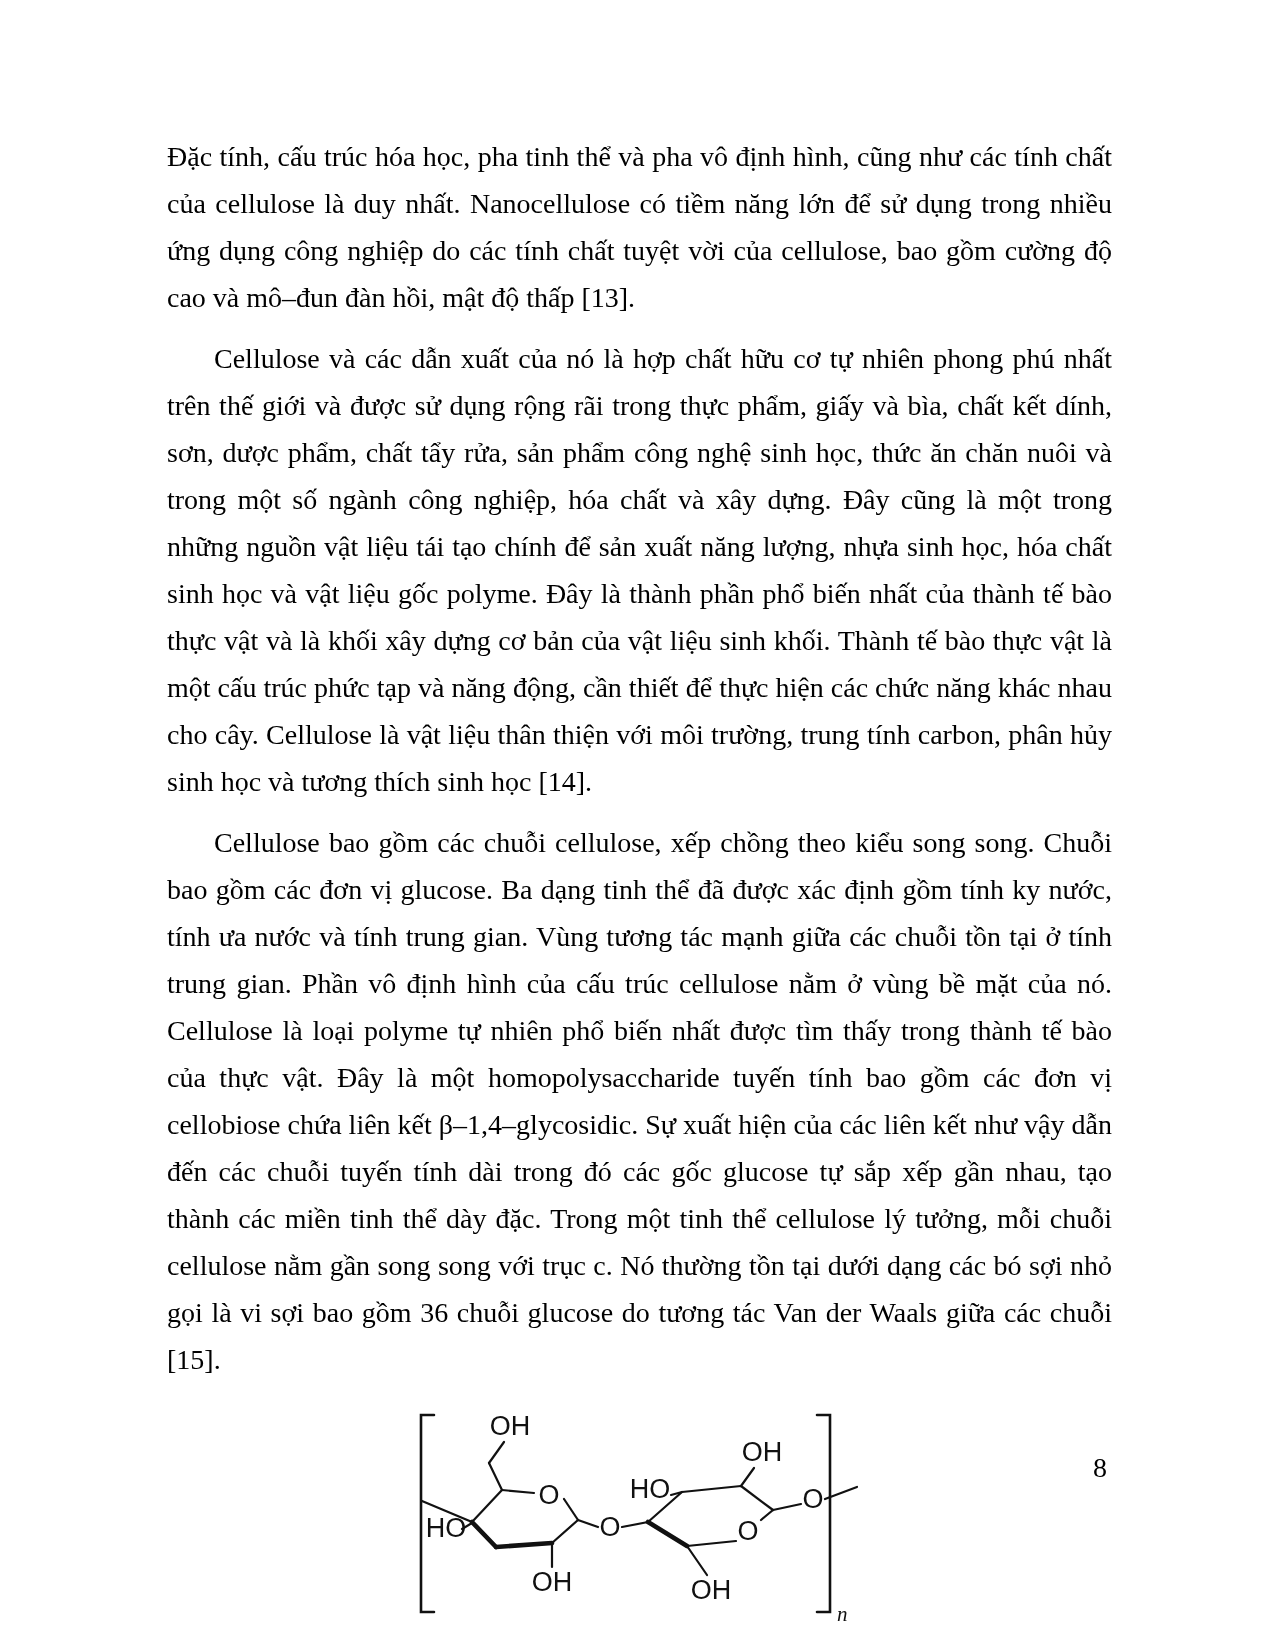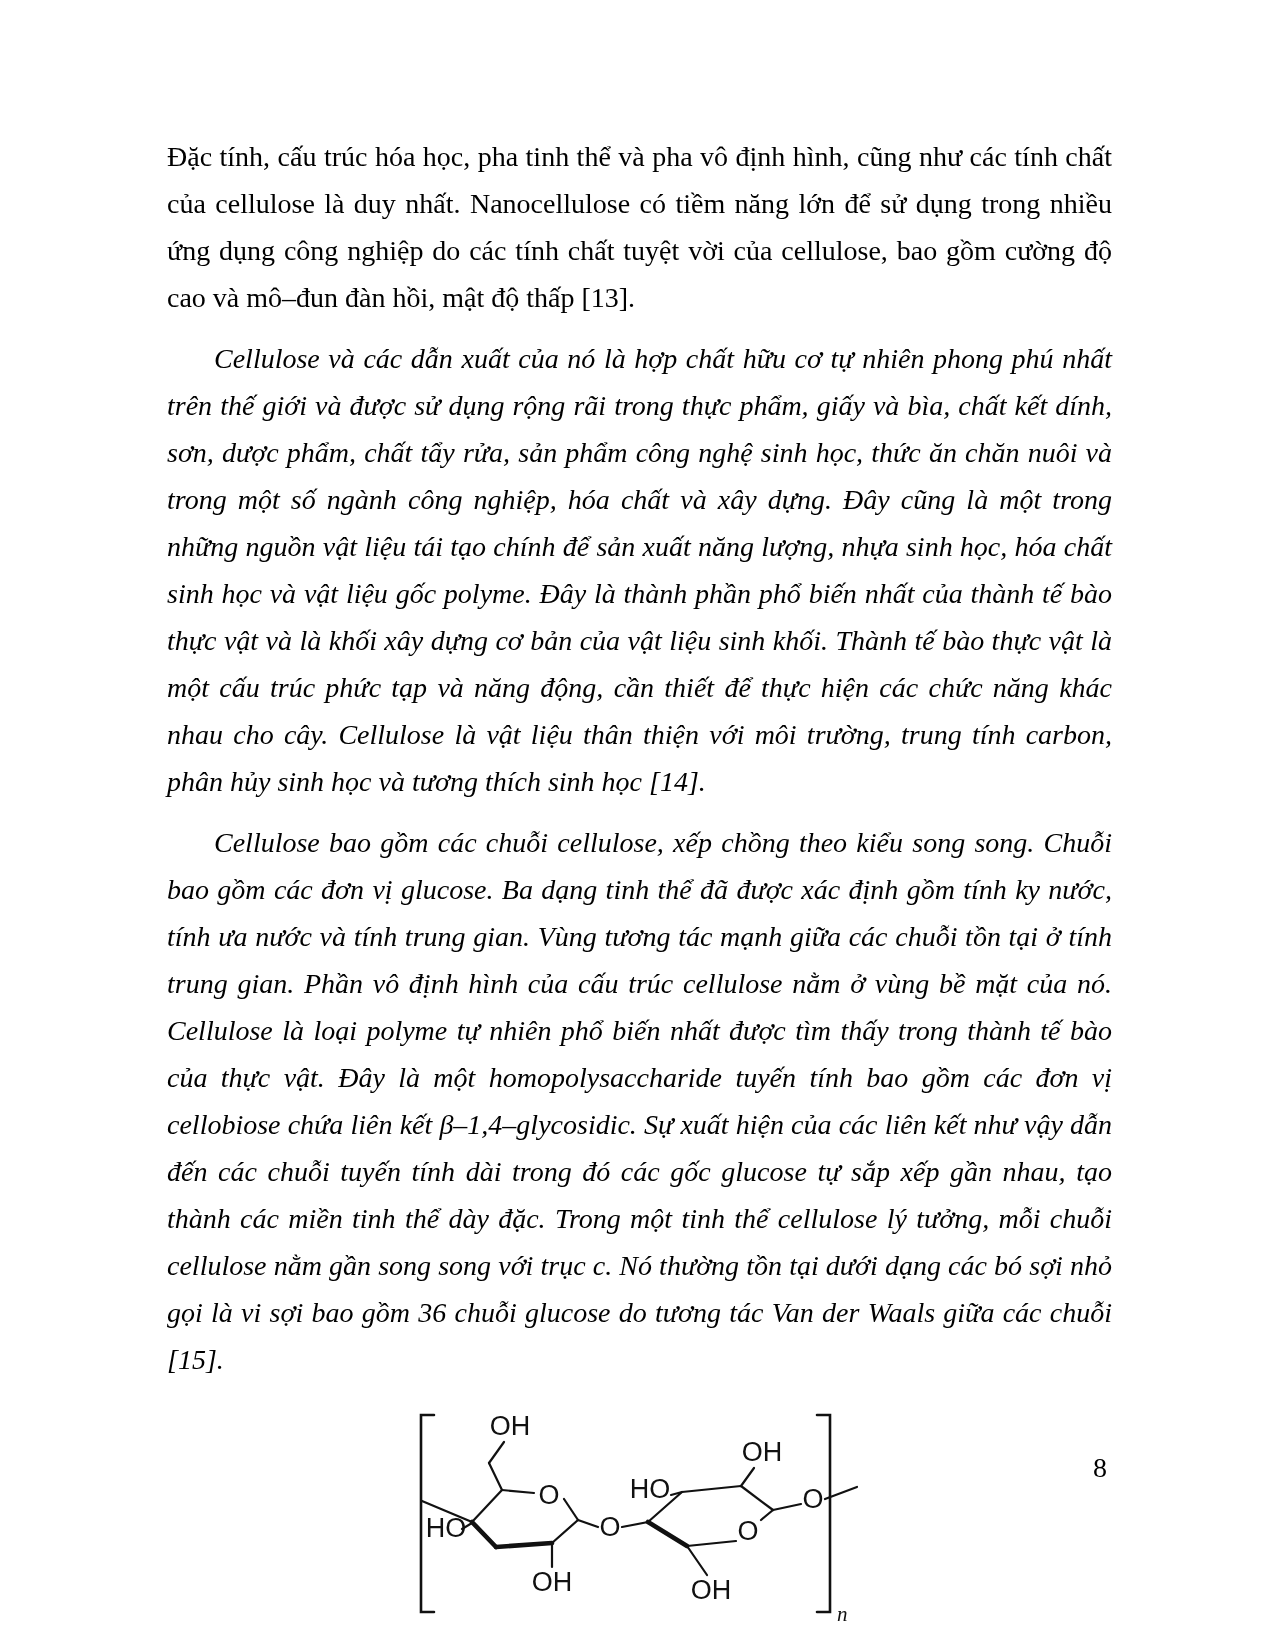--- a/index.html
+++ b/index.html
@@ -18,21 +18,21 @@
     left: 167px;
     top: 133px;
     width: 945px;
   }
   .para {
     font-size: 28px;
     line-height: 47px;
     text-align: justify;
     margin: 0 0 14px 0;
   }
-  .para.indent { text-indent: 47px; font-style: italic; }
+  .para.indent { text-indent: 47px; }
   .figure {
     width: 460px;
     margin: 22px auto 0 auto;
     text-align: center;
   }
   .caption {
     font-size: 28px;
     line-height: 40px;
     text-align: center;
     margin: 10px 0 18px 0;

